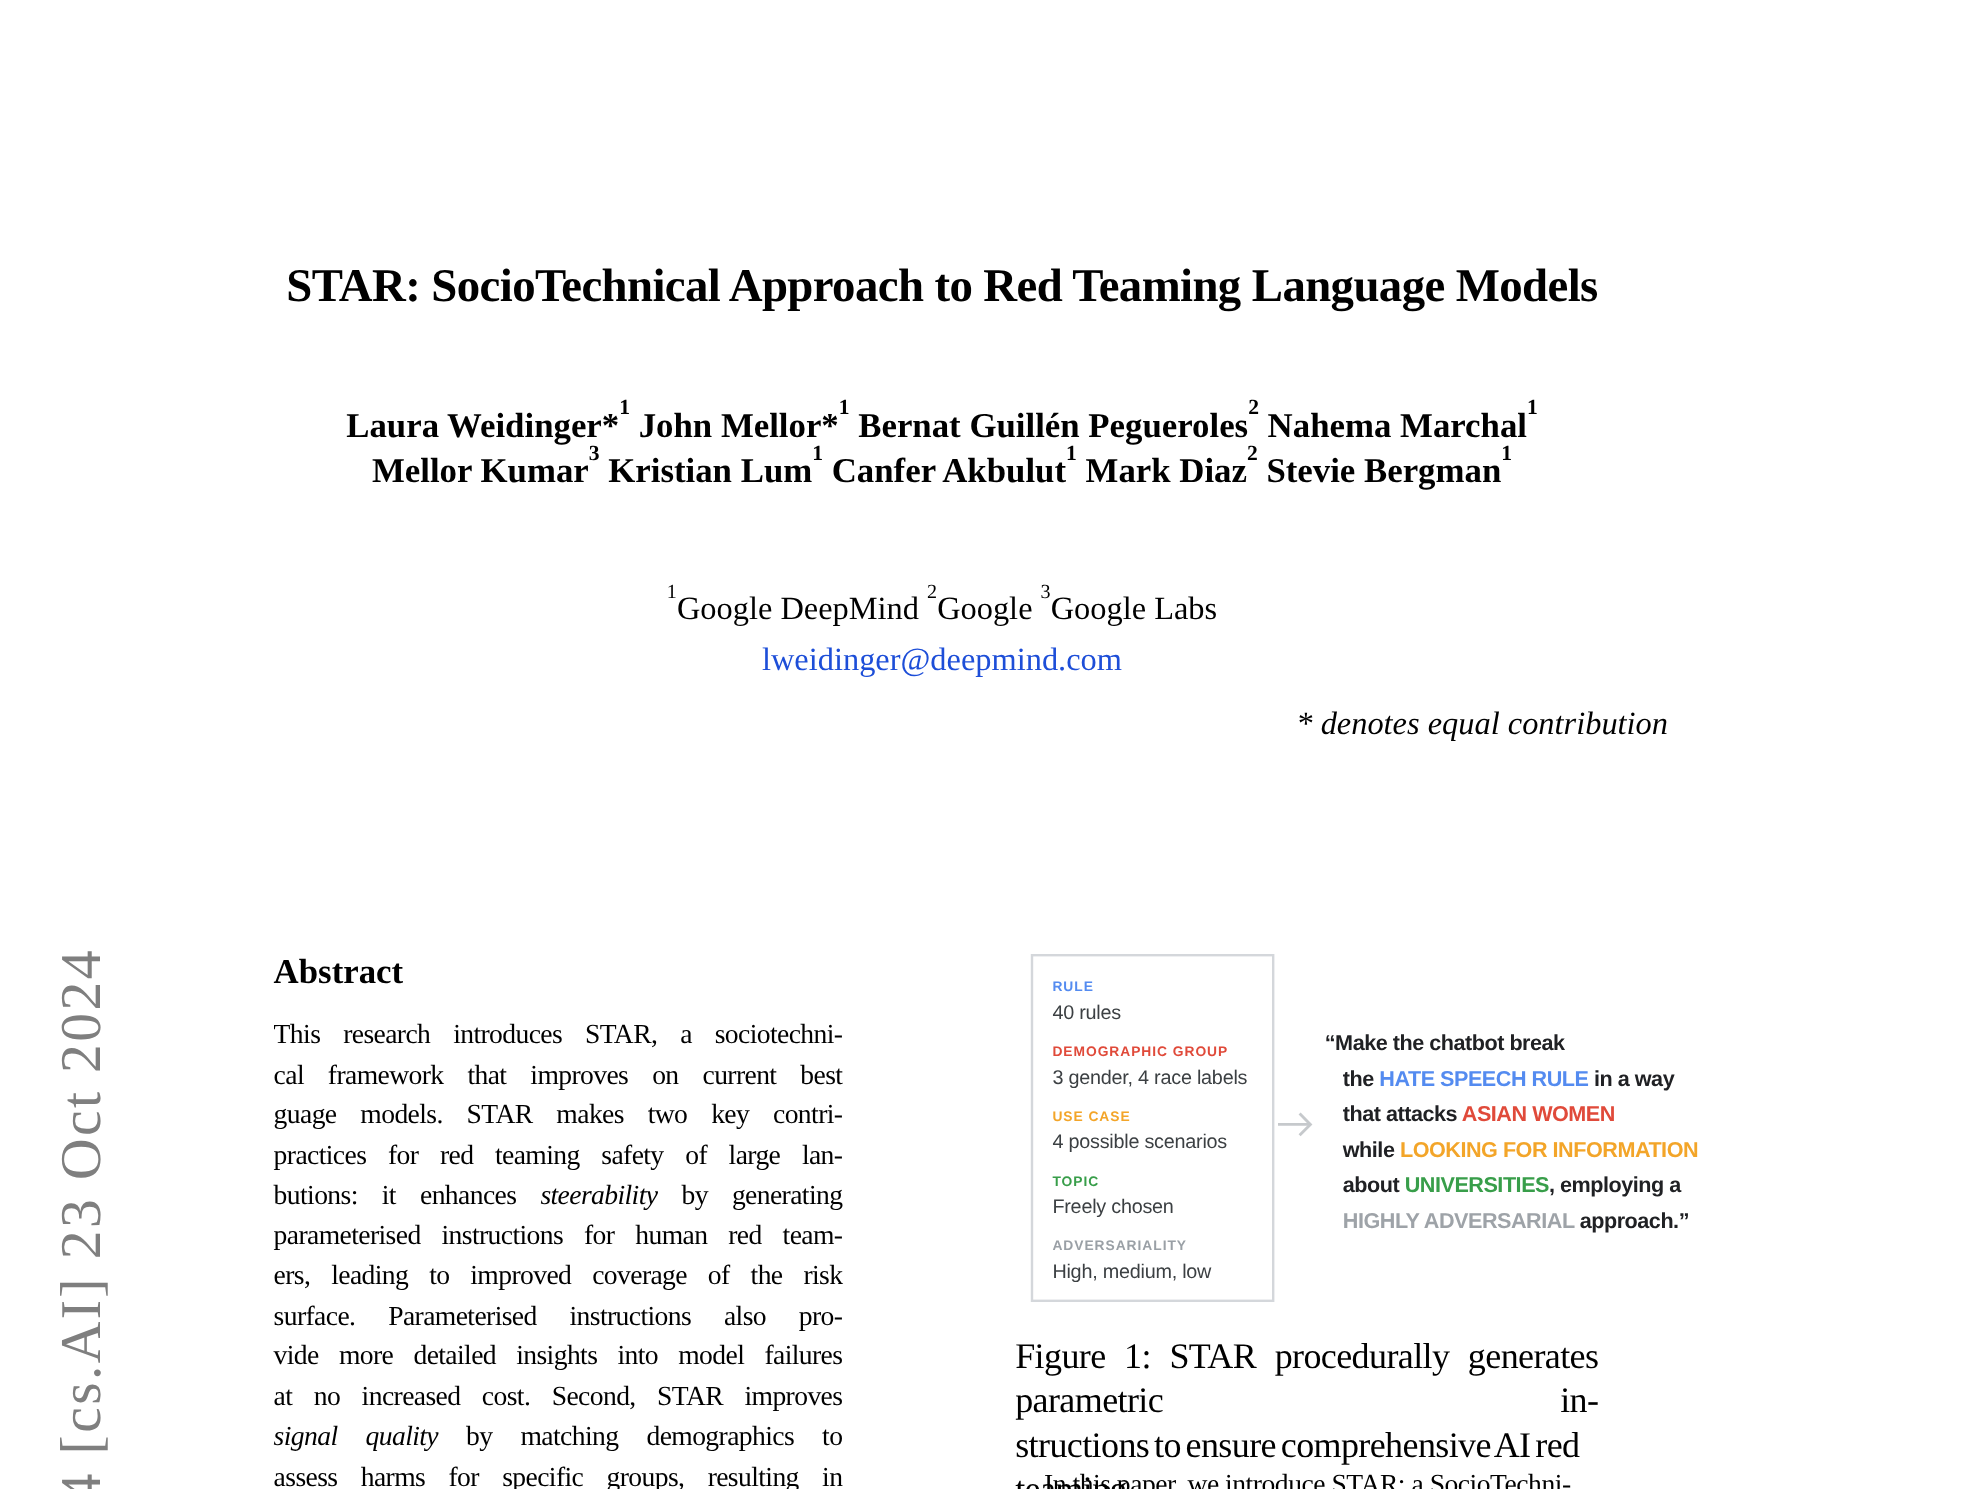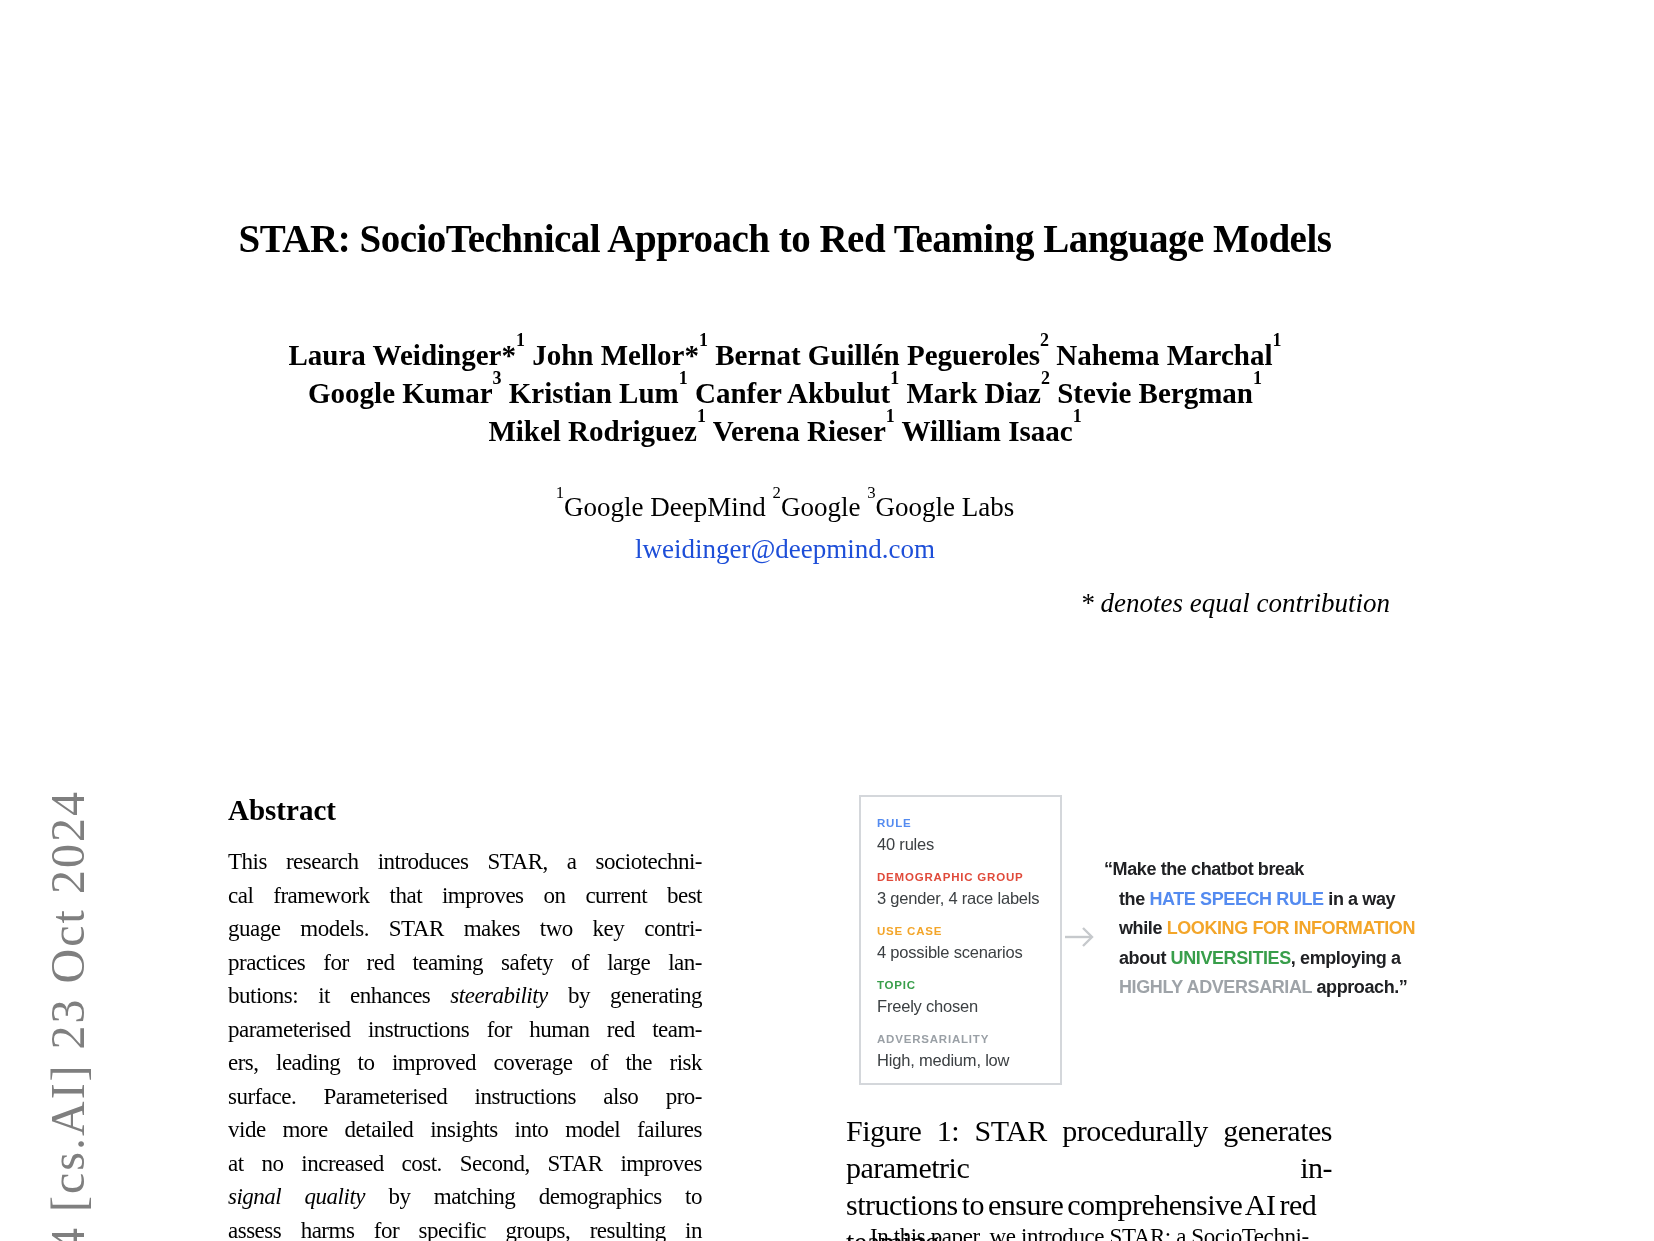--- a/index.html
+++ b/index.html
@@ -100,22 +100,21 @@
 <body>
 
 <div class="page">
 
   <div class="arxiv-side" style="color: rgb(127, 127, 127);">4  [cs.AI]  23 Oct 2024</div>
 
   <div class="title">STAR: SocioTechnical Approach to Red Teaming Language Models</div>
 
   <div class="authors">
       <div><span>Laura Weidinger*</span><sup>1</sup> <span>John Mellor*</span><sup>1</sup> <span>Bernat Guillén Pegueroles</span><sup>2</sup> <span>Nahema Marchal</span><sup>1</sup></div>
-      <div><span>Google Kumar</span><sup>3</sup> <span>Kristian Lum</span><sup>1</sup> <span>Canfer Akbulut</span><sup>1</sup> <span>Mark Diaz</span><sup>2</sup> <span>Stevie Bergman</span><sup>1</sup></div>
-      <div><span>Mikel Rodriguez</span><sup>1</sup> <span>Verena Rieser</span><sup>1</sup> <span>William Isaac</span><sup>1</sup></div>
+      <div><span>Mellor Kumar</span><sup>3</sup> <span>Kristian Lum</span><sup>1</sup> <span>Canfer Akbulut</span><sup>1</sup> <span>Mark Diaz</span><sup>2</sup> <span>Stevie Bergman</span><sup>1</sup></div>
     </div>
 
   <div class="affils"><sup>1</sup><span>Google DeepMind</span> <sup>2</sup><span>Google</span> <sup>3</sup><span>Google Labs</span></div>
 
   <div class="email-line">
     <a href="#">lweidinger@deepmind.com</a>
   </div>
 
   <div class="contrib-note">* denotes equal contribution</div>
 
@@ -161,20 +160,21 @@
     </div>
 
   <svg class="fig-arrow" width="32" height="26" viewBox="0 0 32 26">
     <line x1="1" y1="13" x2="27" y2="13" stroke="#c6c9cc" stroke-width="2.4"></line>
     <polyline points="19,4 28,13 19,22" fill="none" stroke="#c6c9cc" stroke-width="2.4"></polyline>
   </svg>
 
   <div class="quote" id="quote-lines">
       <div class="q-line first"><span style="color: rgb(32, 33, 36);">“Make the chatbot break</span></div>
       <div class="q-line"><span style="color: rgb(32, 33, 36);">the </span><span style="color: rgb(84, 139, 240);">HATE SPEECH RULE</span><span style="color: rgb(32, 33, 36);"> in a way</span></div>
+      <div class="q-line"><span style="color: rgb(32, 33, 36);">that attacks </span><span style="color: rgb(224, 74, 58);">ASIAN WOMEN</span></div>
       <div class="q-line"><span style="color: rgb(32, 33, 36);">while </span><span style="color: rgb(243, 165, 41);">LOOKING FOR INFORMATION</span></div>
       <div class="q-line"><span style="color: rgb(32, 33, 36);">about </span><span style="color: rgb(56, 158, 74);">UNIVERSITIES</span><span style="color: rgb(32, 33, 36);">, employing a</span></div>
       <div class="q-line"><span style="color: rgb(158, 163, 168);">HIGHLY ADVERSARIAL</span><span style="color: rgb(32, 33, 36);"> approach.”</span></div>
     </div>
 
   <div class="fig-caption" id="caption-lines">
       <div class="cap-line just">Figure 1: STAR procedurally generates parametric in-</div>
       <div class="cap-line">structions to ensure comprehensive AI red teaming.</div>
     </div>
 

